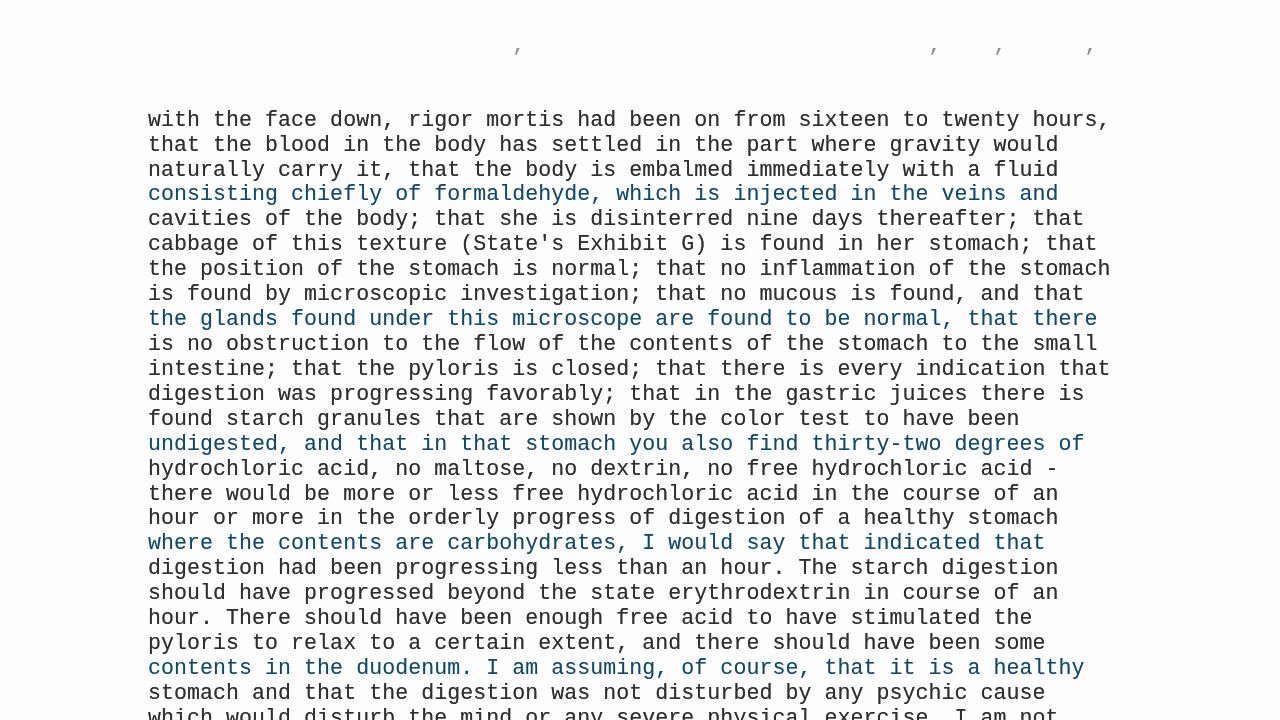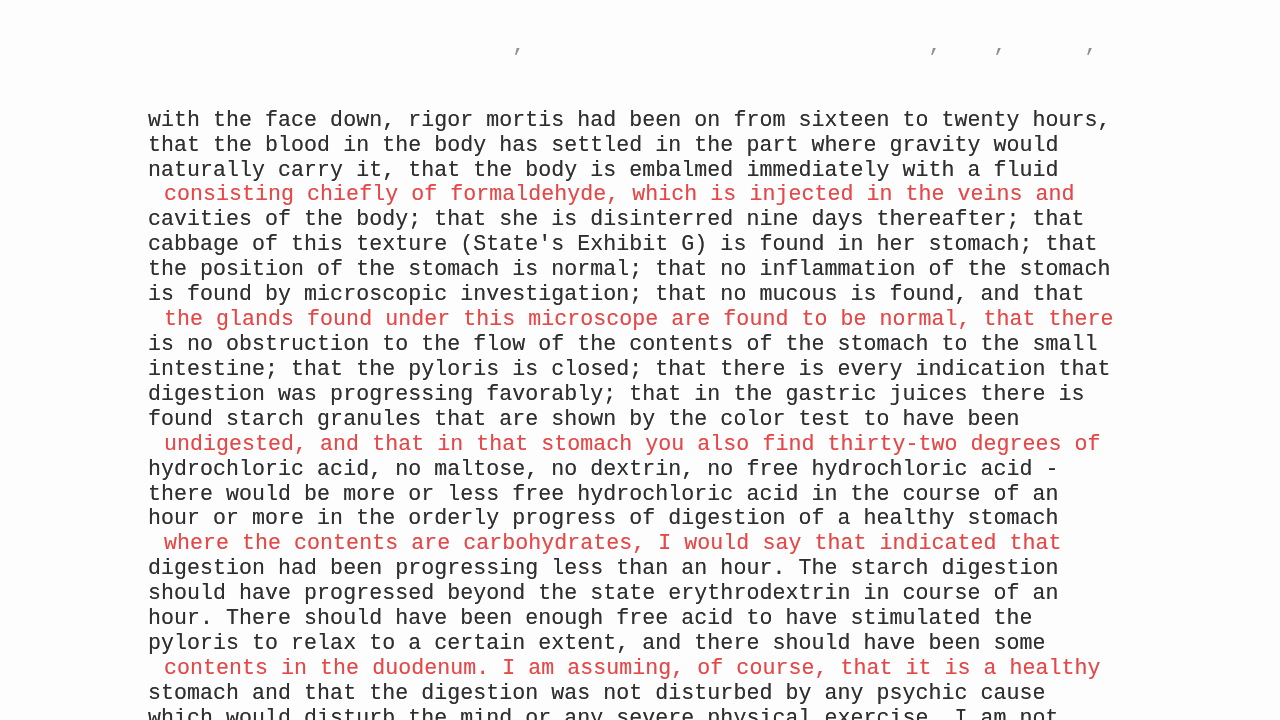--- a/index.html
+++ b/index.html
@@ -29,23 +29,22 @@
     line-height: 24.93px;
     letter-spacing: 0.05px;
     color: #2f2f2f;
     white-space: pre;
     text-shadow: 0 0 0.5px rgba(60,60,60,0.65);
   }
   .line {
     height: 24.93px;
   }
   .line.light {
-    color: #ef4444;
+    color: #0c4a6e;
     text-shadow: 0 0 0.5px rgba(120,120,120,0.5);
-    margin-left: 16px;
   }
   .line.clipped-top {
     color: #8f8f8f;
     text-shadow: none;
   }
 </style>
 </head>
 <body>
 
 <div class="page">

